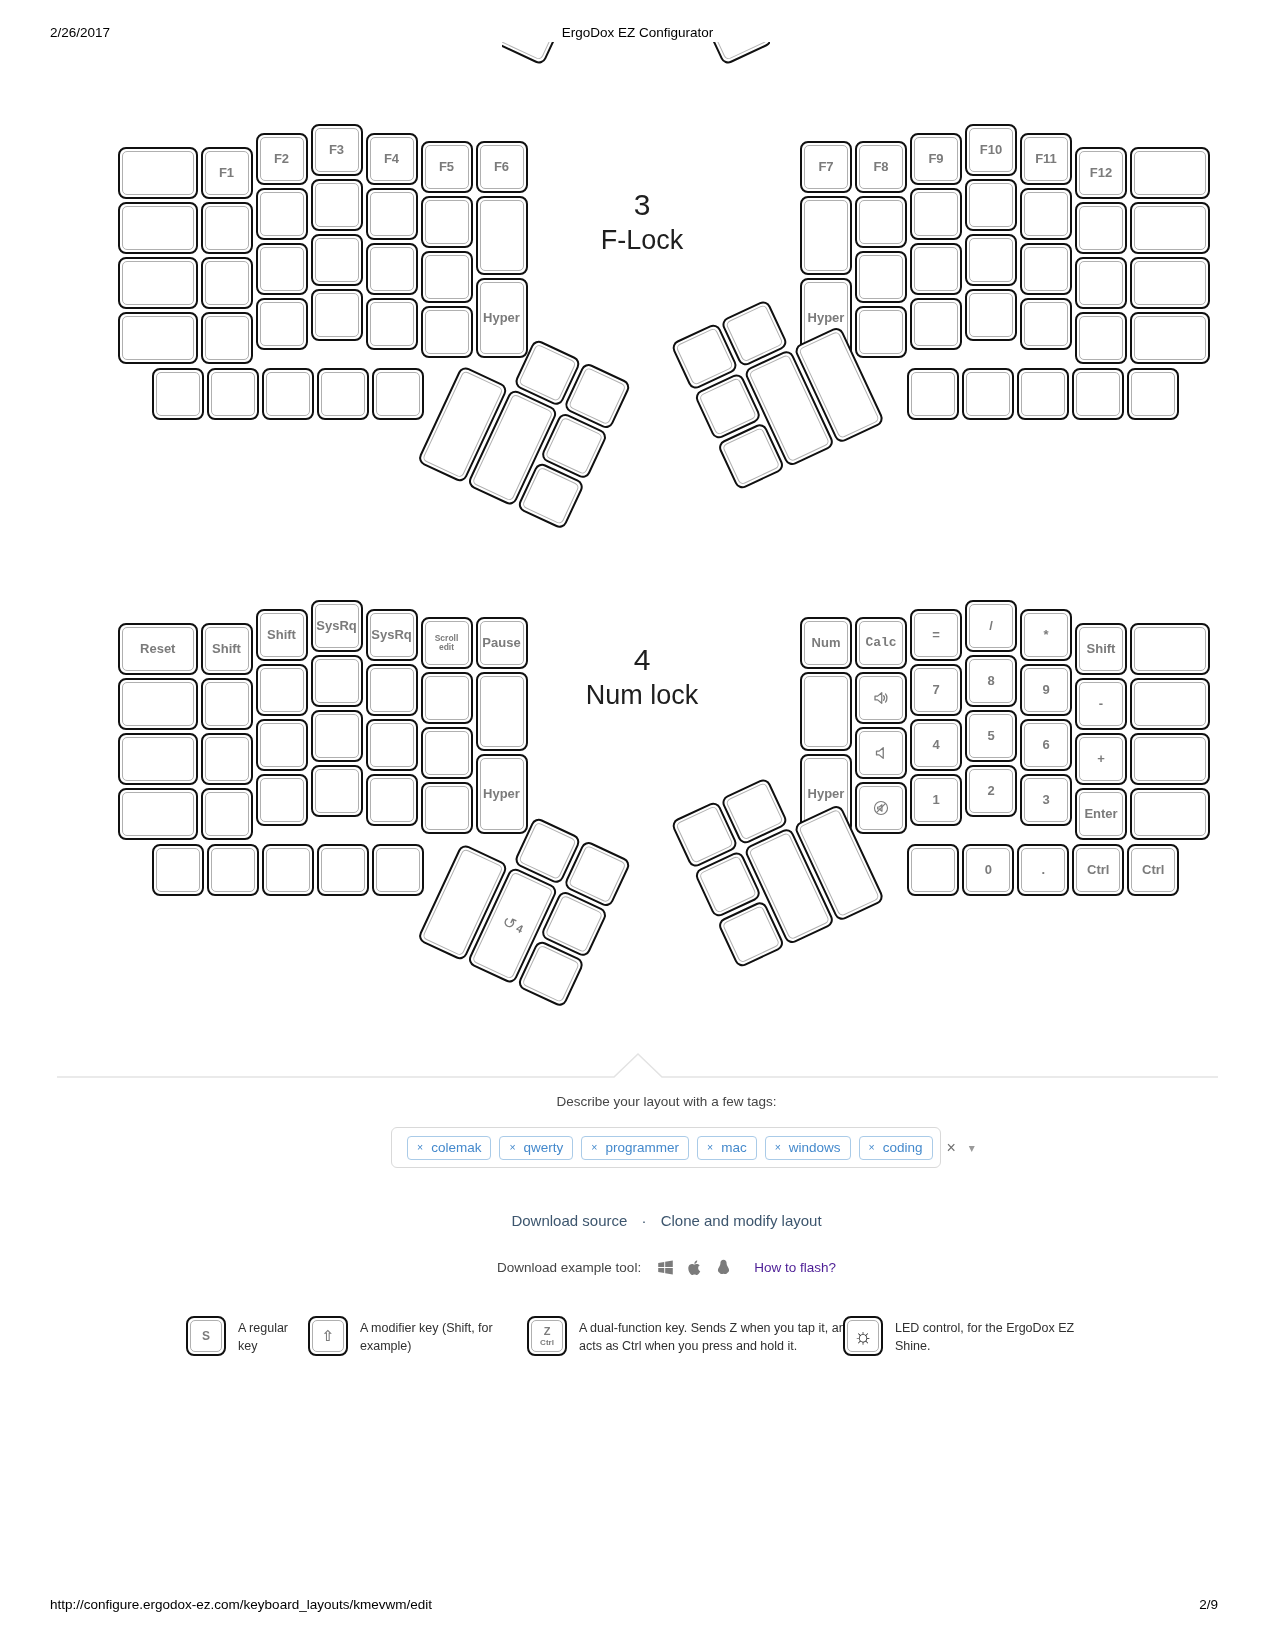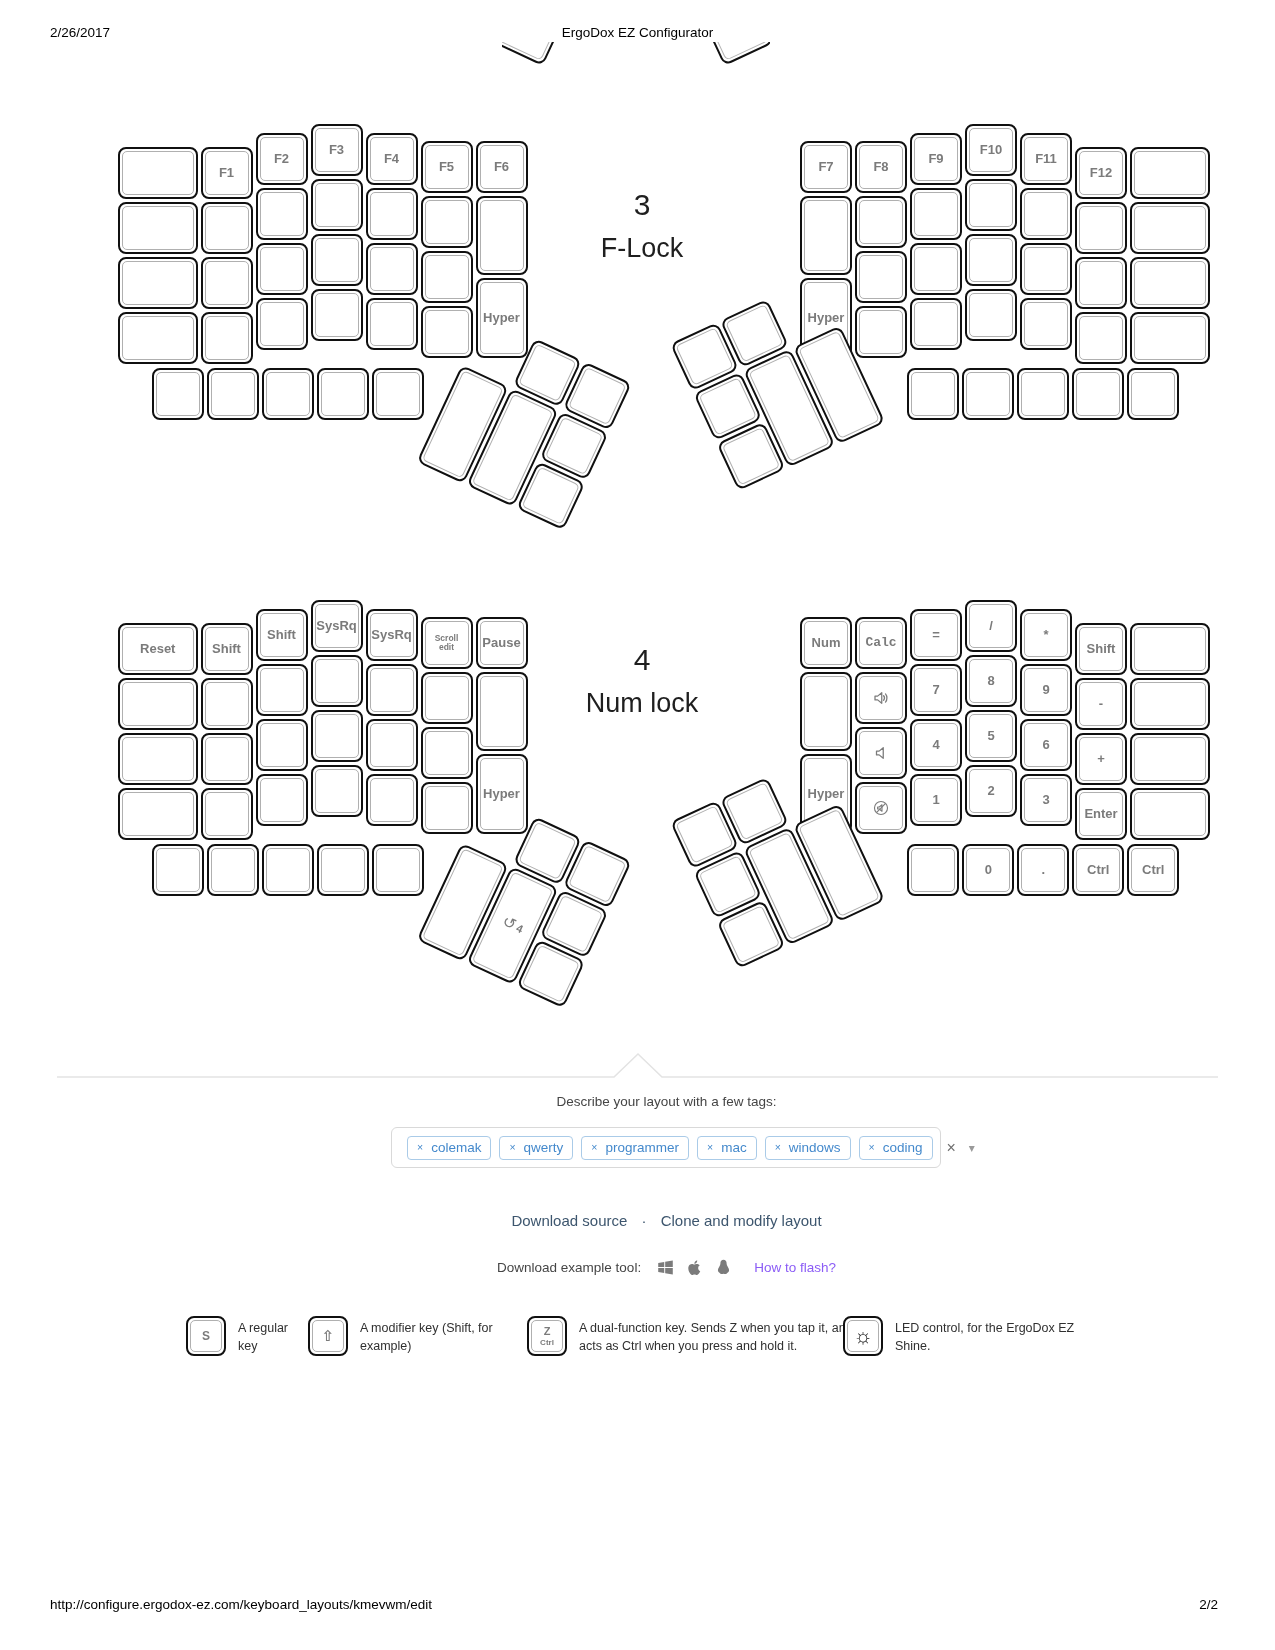--- a/index.html
+++ b/index.html
@@ -26,21 +26,21 @@
   .cap{position:absolute;left:2px;top:2px;right:2px;bottom:2px;border:1.5px solid #b0b0b0;border-radius:5px;
        display:flex;align-items:center;justify-content:center;gap:2px;
        color:#7b7b7b;font-weight:bold;font-size:13px;line-height:1.05;text-align:center;white-space:pre-line}
   .cap.small{font-size:8.5px}
   .cap svg{width:18px;height:18px}
   .cap .glyph{font-weight:normal;font-size:16px}
   .cap .gtext{font-size:11px}
 
   .layer-label{position:absolute;left:492px;width:300px;text-align:center;color:#1f1f1f}
   .layer-num{font-size:30px;line-height:34px}
-  .layer-name{font-size:27px;line-height:32px;margin-top:10px}
+  .layer-name{font-size:27px;line-height:32px;margin-top:2px}
 
   
   .divider{position:absolute;left:0;top:1048px}
 
   .center-col{position:absolute;left:58px;right:0;text-align:center}
   .tags-prompt{top:1094px;font-size:13.5px;color:#454545}
 
   .tagbox{position:absolute;left:391px;top:1127px;width:550px;height:41px;border:1px solid #d9d9d9;border-radius:6px;
           display:flex;align-items:center;padding:0 15px;background:#fff}
   .pills{display:flex;align-items:center;gap:8px}
@@ -51,21 +51,21 @@
   .caret{margin-left:13px;color:#9a9a9a;font-size:12px;line-height:1}
 
   .links-row{top:1212px;font-size:15px;color:#3d566e}
   .links-row .lnk{color:#3d566e;cursor:pointer}
   .links-row .sep{margin:0 10px;color:#3d566e}
 
   .flash-row{top:1258px;font-size:13.5px;color:#454545;display:flex;align-items:center;justify-content:center}
   .flash-row .os-ic{display:inline-flex;margin:0 5px;vertical-align:middle}
   .flash-row .os-ic svg{width:19px;height:19px;fill:#7b7b7b}
   .flash-row .os-group{display:inline-flex;align-items:center;margin-left:10px}
-  .how-flash{color:#8b5cf6;margin-left:16px}
+  .how-flash{color:#4c1d95;margin-left:16px}
 
   .legend-item{position:absolute;top:1316px;display:flex;align-items:flex-start}
   .lkey{position:relative;width:40px;height:40px;border:2.5px solid #101010;border-radius:8px;background:#fff;flex:none}
   .lkey .cap{font-size:12px}
   .lkey .dual{display:flex;flex-direction:column;align-items:center;line-height:1}
   .lkey .dual .dz{font-size:11px}
   .lkey .dual .dc{font-size:8px;margin-top:2px}
   .lkey .led{font-size:21px;color:#111;font-weight:normal}
   .lkey .shiftg{font-size:15px}
   .ltext{margin-left:12px;font-size:12.5px;color:#303030;line-height:1.45;padding-top:3px}
@@ -666,13 +666,13 @@
     </div>
     <div class="legend-item" style="left: 843px;">
       <div class="lkey">
         <div class="cap"><span class="led">☼</span></div>
       </div>
       <div class="ltext" style="width: 192px;">LED control, for the ErgoDox EZ Shine.</div>
     </div>
   </div>
 
 <div class="abs footer-url">http://configure.ergodox-ez.com/keyboard_layouts/kmevwm/edit</div>
-<div class="abs footer-page">2/2</div>
+<div class="abs footer-page">2/9</div>
 
 </body></html>

